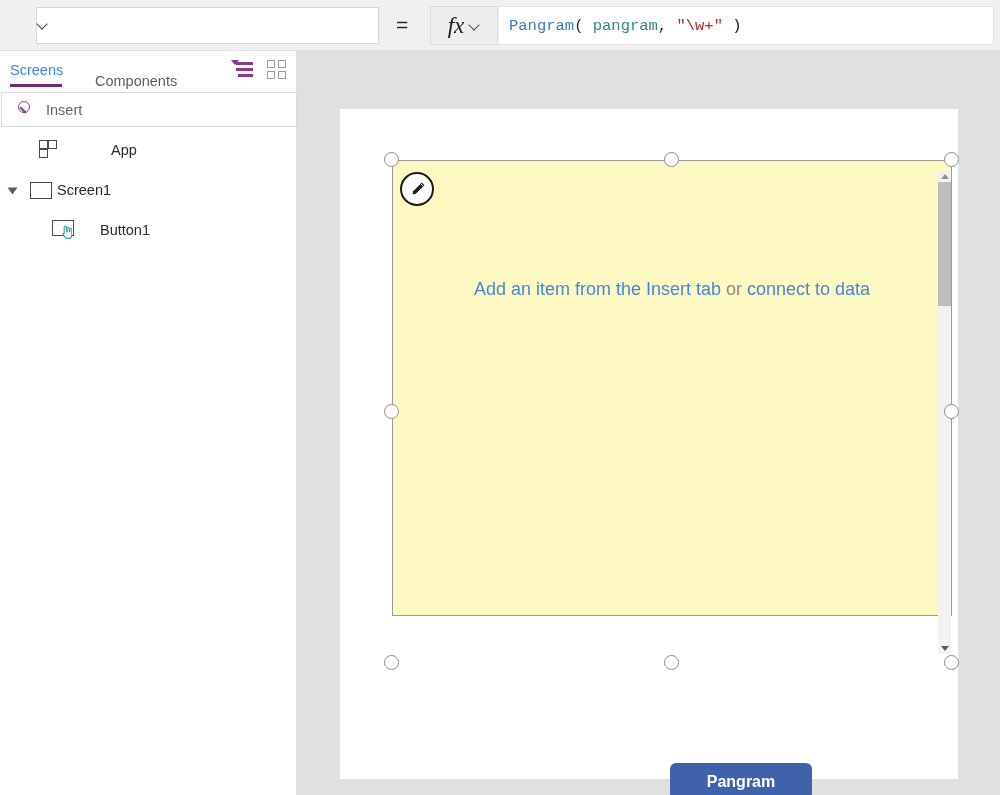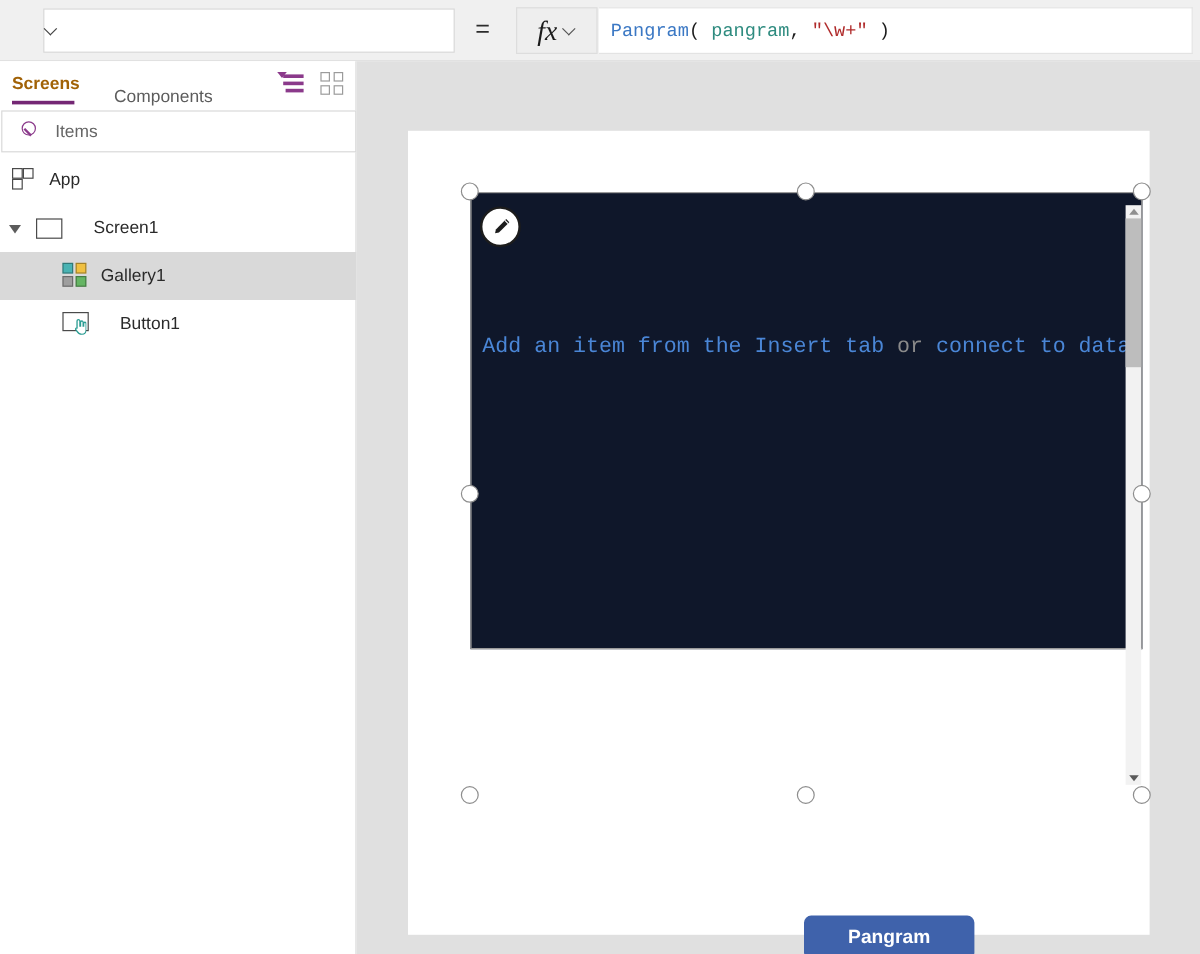--- a/index.html
+++ b/index.html
@@ -64,21 +64,21 @@
     background: #ffffff; border-right: 1px solid #e2e2e2;
   }
   #panel-tabs {
     position: absolute; left: 0; top: 0; width: 297px; height: 38px;
   }
   .ptab {
     position: absolute; top: 0; height: 38px;
     display: flex; align-items: center; cursor: pointer;
     font-size: 14.5px;
   }
-  #tab-screens { left: 10px; color: #a16207; font-weight: bold; }
+  #tab-screens { left: 10px; color: #3b82f6; font-weight: normal; }
   #tab-components { left: 95px; color: #5c5c5c; align-items: flex-end; }
   #tab-screens-underline {
     position: absolute; left: 10px; top: 33px; width: 52px; height: 3px;
     background: #742774;
   }
   #icon-treeview {
     position: absolute; left: 231px; top: 9px; width: 22px; height: 20px; cursor: pointer;
   }
   #icon-treeview .bar {
     position: absolute; left: 5px; width: 17px; height: 3px; background: #8b3a8b;
@@ -169,22 +169,22 @@
     position: absolute; left: 297px; top: 51px; width: 703px; height: 744px;
     background: #e0e0e0;
   }
   #app-screen {
     position: absolute; left: 43px; top: 58px; width: 618px; height: 670px;
     background: #ffffff;
   }
 
   
   #gallery-control {
-    position: absolute; left: 52px; top: 51px; width: 560px; height: 381px;
-    border: 1px solid #9a9a9a; background: #0f172a; font-family: Liberation Mono, monospace;
+    position: absolute; left: 52px; top: 51px; width: 560px; height: 456px;
+    border: 1px solid #9a9a9a; background: #fef9c3;
   }
   #gallery-empty-text {
     position: absolute; left: 0; right: 0; top: 118px;
     text-align: center; font-size: 18px; white-space: nowrap;
   }
   #gallery-empty-text .link { color: #4a86d6; cursor: pointer; }
   #gallery-empty-text .plain { color: #8a8a8a; }
 
   
   #gallery-edit-badge {
@@ -275,49 +275,40 @@
         <span class="g3"></span>
         <span class="g4"></span>
     </div>
   </div>
 
   <div id="search-box">
     <div id="search-icon">
       <span class="ring"></span>
         <span class="handle"></span>
     </div>
-    <span id="search-input-text">Items</span>
+    <span id="search-input-text">Insert</span>
   </div>
 
   <div id="tree">
 
-    <div class="tree-row" style="padding-left:10px;">
+    <div class="tree-row" style="padding-left:39px;gap:41px;">
       <div class="icon-app">
         <span class="a1"></span>
           <span class="a2"></span>
           <span class="a3"></span>
       </div>
       <span class="tlabel" style="margin-left:11px;">App</span>
     </div>
 
     <div class="tree-row" style="padding-left:30px;">
       <span class="expander"></span>
       <div class="icon-screen"></div>
-      <span class="tlabel" style="margin-left:26px;text-align:right;">Screen1</span>
-    </div>
-
-    <div class="tree-row selected" style="padding-left:52px;">
-      <div class="icon-gallery">
-        <span class="q1"></span>
-          <span class="q2"></span>
-          <span class="q3"></span>
-          <span class="q4"></span>
-      </div>
-      <span class="tlabel" style="margin-left:10px;">Gallery1</span>
-    </div>
+      <span class="tlabel" style="margin-left:5px;text-align:right;">Screen1</span>
+    </div>
+
 
     <div class="tree-row" style="padding-left:52px;">
       <div class="icon-button">
         <span class="frame"></span>
         <svg class="hand" viewBox="0 0 12 14">
           <path d="M4.2 8.3V2.6a1.2 1.2 0 0 1 2.4 0v4.1h.5V3.6a1.1 1.1 0 0 1 2.2 0v3.1h.4V4.6a1.05 1.05 0 0 1 2.1 0v5.1c0 2.2-1.5 3.9-3.6 3.9-2 0-3-.9-3.8-2.3L3 9.4a1.1 1.1 0 0 1 1.2-1.1z" fill="#ffffff" stroke="#2a9d93" stroke-width="1.1"></path>
         </svg>
       </div>
       <span class="tlabel" style="margin-left:24px;">Button1</span>
     </div>

